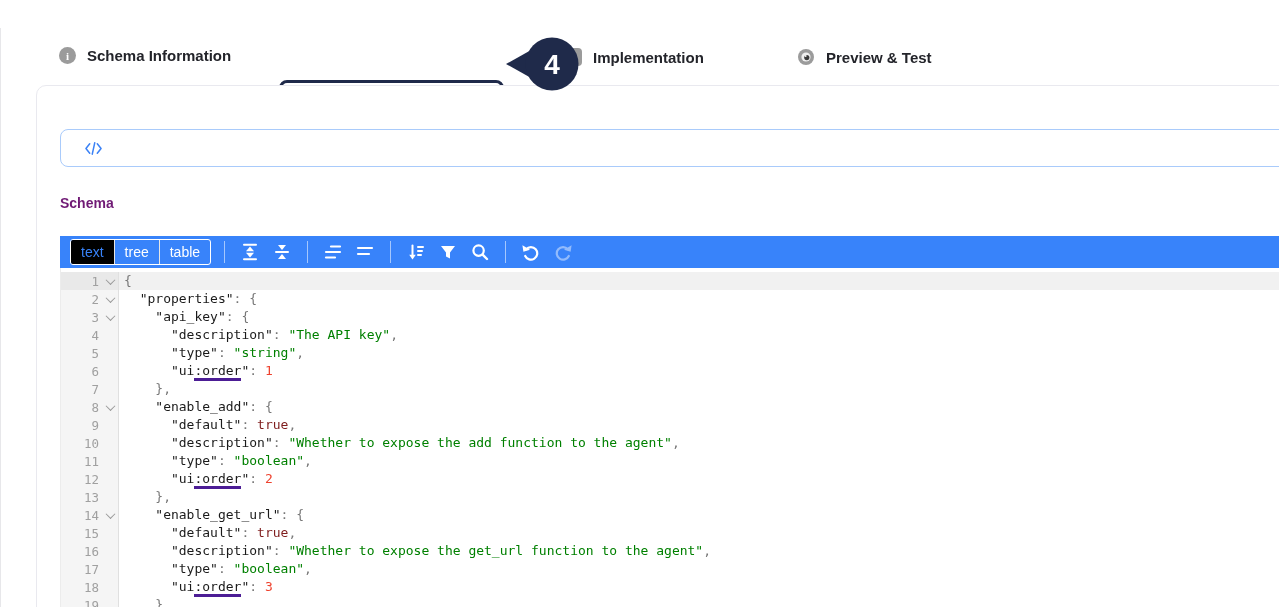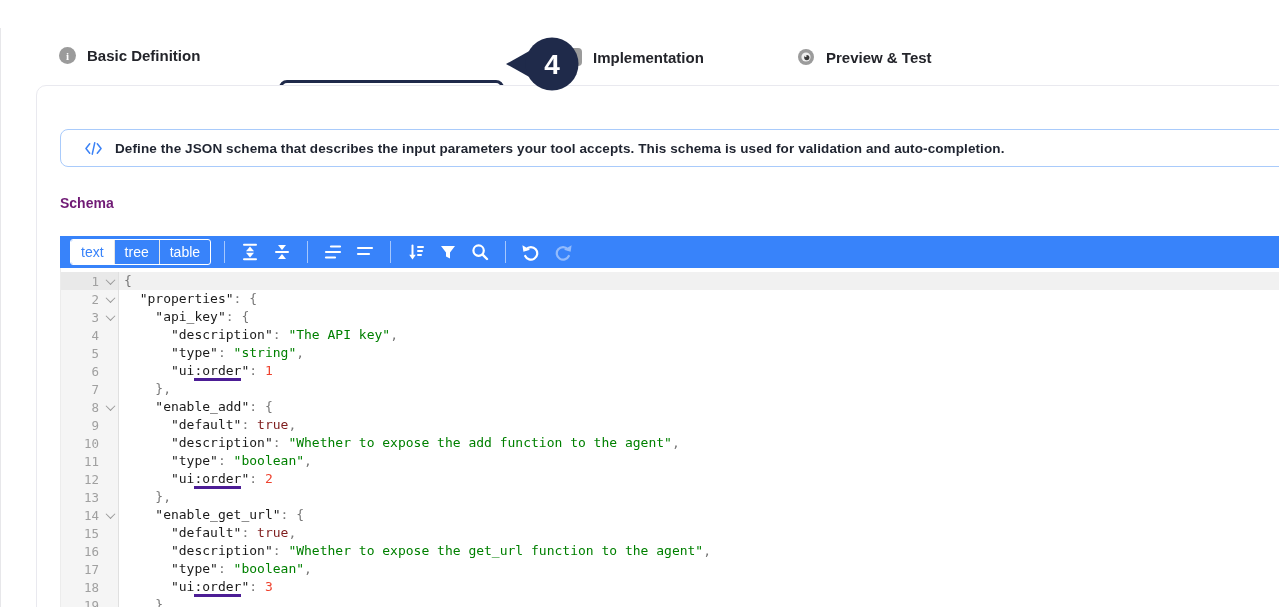--- a/index.html
+++ b/index.html
@@ -24,21 +24,21 @@
   .banner-text{font-size:13.5px;font-weight:600;color:#1f2430;letter-spacing:.1px;}
 
   .schema-label{position:absolute;left:60px;top:195px;font-size:14px;font-weight:700;color:#701a75;}
 
   
   .editor{position:absolute;left:60px;top:236px;width:1340px;height:371px;display:flex;flex-direction:column;}
   .toolbar{height:32px;background:#3883fa;display:flex;align-items:center;padding:0 6px;flex:0 0 auto;}
   .modes{display:flex;border:1px solid #fff;border-radius:3px;overflow:hidden;margin:0 4px;}
   .mode{padding:2px 10px;font-size:14px;color:#fff;border-left:1px solid #e5e5e5;cursor:pointer;line-height:20px;}
   .mode:first-child{border-left:none;}
-  .mode.active{background:#ffffff;color:#3883fa;}
+  .mode.active{background:#000000;color:#3883fa;}
   .tsep{width:1px;height:22px;background:rgba(255,255,255,.55);margin:0 9px;}
   .tbtn{width:26px;height:26px;display:flex;align-items:center;justify-content:center;margin:0 3px;cursor:pointer;}
   .tbtn svg{display:block;}
   .tbtn.disabled{opacity:.45;cursor:default;}
 
   .edit-area{flex:1 1 auto;background:#fff;overflow:hidden;border-left:1px solid #ececec;padding-top:4px;box-sizing:border-box;}
   .row{display:flex;height:18px;align-items:center;}
   .gut{flex:0 0 58px;height:18px;background:#f5f5f5;border-right:1px solid #e0e0e0;display:flex;align-items:center;box-sizing:border-box;}
   .num{flex:0 0 38px;text-align:right;font-family:"DejaVu Sans Mono",monospace;font-size:12.5px;color:#a0a0a0;padding-right:3px;}
   .fold{flex:0 0 16px;display:flex;align-items:center;justify-content:center;cursor:pointer;}
@@ -54,21 +54,21 @@
   .ku{color:#1a1a1a;border-bottom:3px solid #4c1d95;}
 </style>
 </head>
 <body>
 
 <div id="app">
   <div class="edge-line"></div>
 
   <div class="tab" style="left:59px;top:47px;">
     <span class="circle-ic">i</span>
-    <span>Basic Definition</span>
+    <span>Schema Information</span>
   </div>
 
   <div class="hl-box">
     <span style="display:flex;">
       <svg width="20" height="18" viewBox="0 0 20 18">
         <g fill="none" stroke="#111" stroke-width="1.7" stroke-linecap="round" stroke-linejoin="round">
           <path d="M6 4 L2 9 L6 14"></path>
             <path d="M14 4 L18 9 L14 14"></path>
             <line x1="11.3" y1="3" x2="8.7" y2="15"></line>
         </g>
@@ -107,21 +107,20 @@
   <div class="banner">
     <span style="display:flex;">
       <svg width="19" height="17" viewBox="0 0 20 18">
         <g fill="none" stroke="#3b82f6" stroke-width="1.6" stroke-linecap="round" stroke-linejoin="round">
           <path d="M6 4 L2 9 L6 14"></path>
             <path d="M14 4 L18 9 L14 14"></path>
             <line x1="11.3" y1="3" x2="8.7" y2="15"></line>
         </g>
       </svg>
     </span>
-    <span class="banner-text">Define the JSON schema that describes the input parameters your tool accepts. This schema is used for validation and auto-completion.</span>
   </div>
 
   <div class="schema-label">Schema</div>
 
   <div class="editor">
     <div class="toolbar">
       <div class="modes">
         <span class="mode active">text</span>
         <span class="mode">tree</span>
         <span class="mode">table</span>

